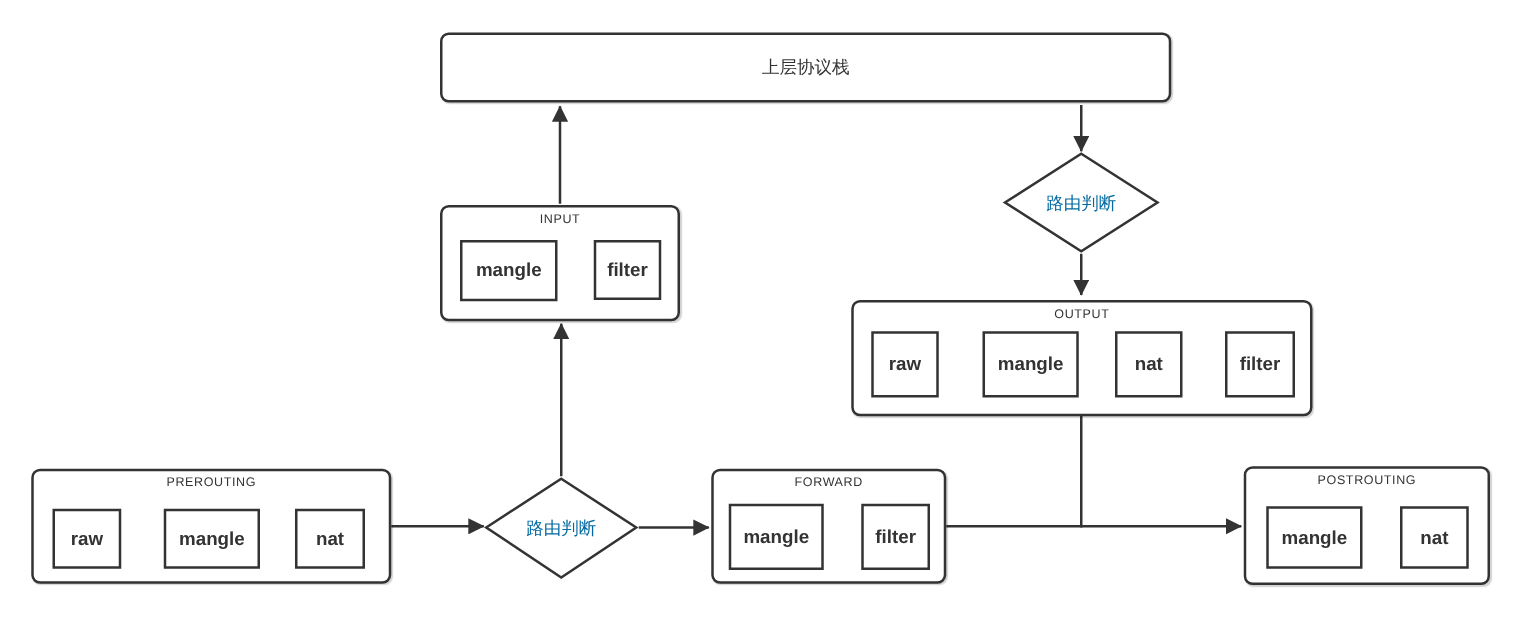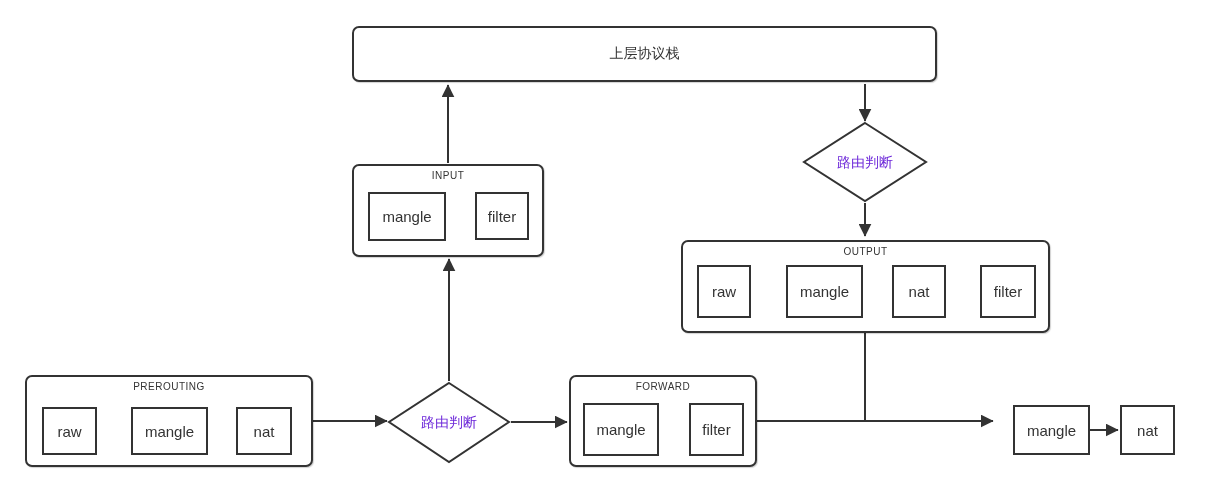--- a/index.html
+++ b/index.html
@@ -51,26 +51,27 @@
     position: absolute;
     border: 2px solid #333333;
     background: #ffffff;
     box-sizing: border-box;
     display: flex;
     align-items: center;
     justify-content: center;
     font-size: 15px;
     color: #333333;
     z-index: 3;
+    font-weight: bold;
   }
   .diamond-label {
     position: absolute;
     transform: translate(-50%, -50%);
     font-size: 14px;
-    color: #6d28d9;
+    color: #0369a1;
     white-space: nowrap;
     z-index: 3;
   }
 </style>
 </head>
 <body>
 
 <div class="canvas">
 
   <svg class="wire-layer" width="1215" height="496" viewBox="0 0 1215 496" xmlns="http://www.w3.org/2000/svg">
@@ -151,20 +152,23 @@
   <div class="chain" style="left:569px; top:375px; width:188px; height:92px;">
     <div class="chain-label">FORWARD</div>
   </div>
   <div class="table-box" style="left:583px; top:403px; width:76px; height:53px;">
     <span>mangle</span>
   </div>
   <div class="table-box" style="left:689px; top:403px; width:55px; height:53px;">
     <span>filter</span>
   </div>
 
+  <div class="chain" style="left:995px; top:373px; width:197px; height:95px;">
+    <div class="chain-label">POSTROUTING</div>
+  </div>
   <div class="table-box" style="left:1013px; top:405px; width:77px; height:50px;">
     <span>mangle</span>
   </div>
   <div class="table-box" style="left:1120px; top:405px; width:55px; height:50px;">
     <span>nat</span>
   </div>
 
 </div>
 
 </body></html>

